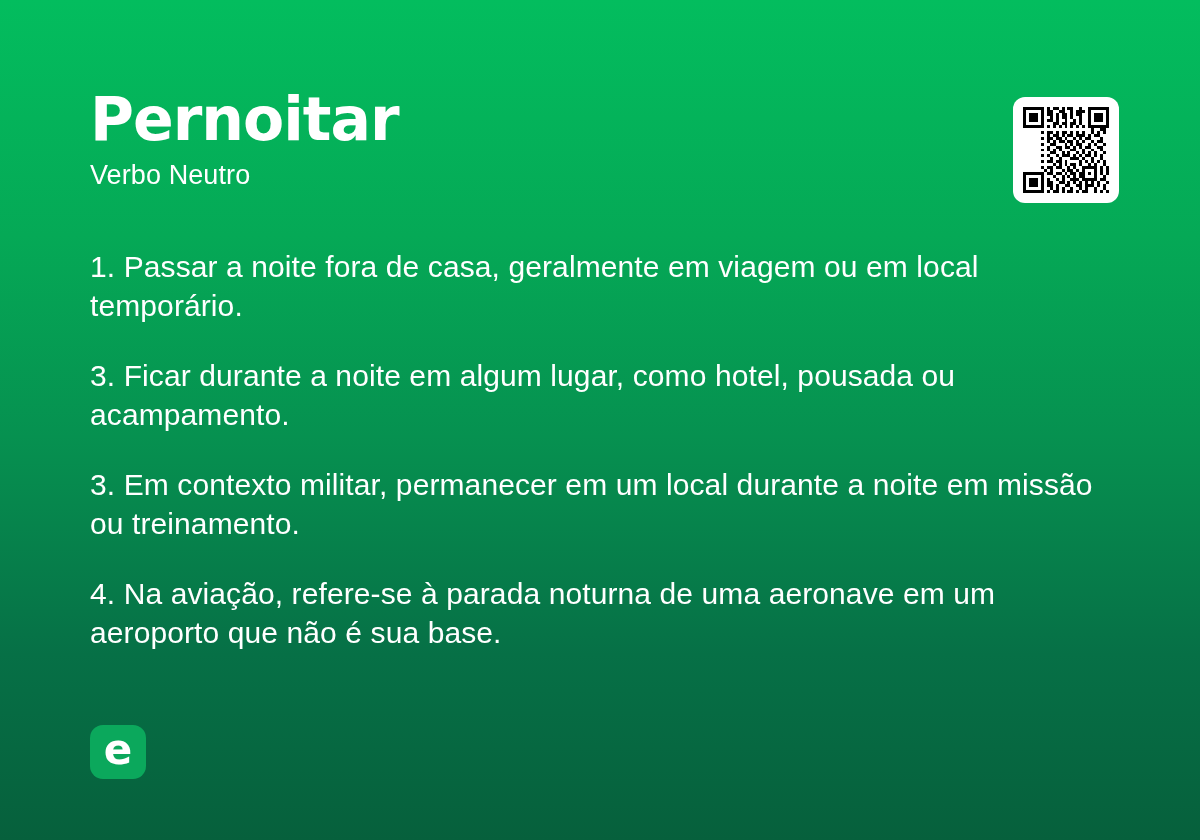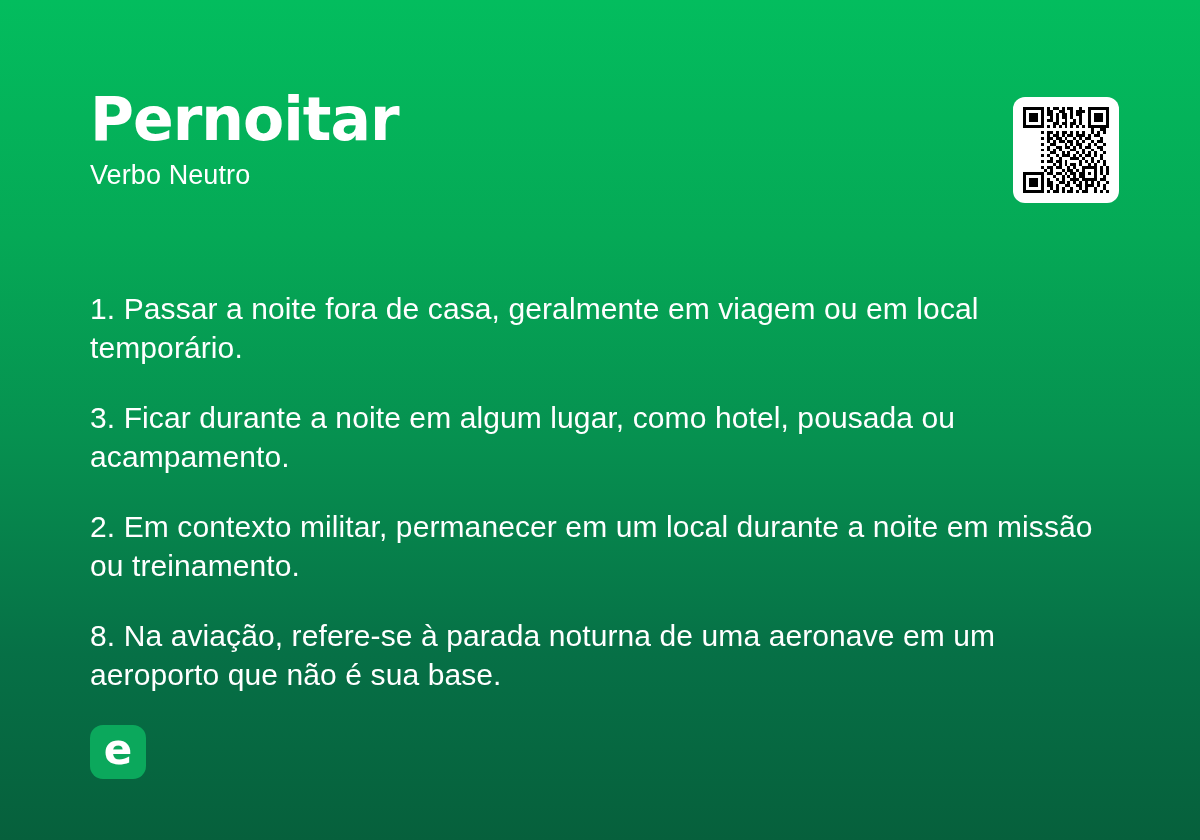--- a/index.html
+++ b/index.html
@@ -72,21 +72,20 @@
     width: 86px;
     height: 86px;
   }
 
   
   .definitions {
     position: absolute;
     left: 90px;
     top: 247px;
     width: 1022px;
-    margin-top: 42px;
   }
   .definition {
     margin: 0 0 31px 0;
     font-family: "Liberation Sans", sans-serif;
     font-size: 30px;
     line-height: 39px;
     font-weight: 400;
     color: #ffffff;
     letter-spacing: 0.1px;
   }
@@ -349,22 +348,22 @@
         <rect x="20" y="28" width="2" height="1"></rect>
         <rect x="26" y="28" width="1" height="1"></rect>
         <rect x="28" y="28" width="1" height="1"></rect>
       </g>
     </svg>
   </div>
 
   <div class="definitions">
     <p class="definition">1. Passar a noite fora de casa, geralmente em viagem ou em local temporário.</p>
     <p class="definition">3. Ficar durante a noite em algum lugar, como hotel, pousada ou acampamento.</p>
-    <p class="definition">2. Em contexto militar, permanecer em um local durante a noite em missão ou treinamento.</p>
-    <p class="definition">8. Na aviação, refere-se à parada noturna de uma aeronave em um aeroporto que não é sua base.</p>
+    <p class="definition">3. Em contexto militar, permanecer em um local durante a noite em missão ou treinamento.</p>
+    <p class="definition">4. Na aviação, refere-se à parada noturna de uma aeronave em um aeroporto que não é sua base.</p>
   </div>
 
   <div class="footer">
     <div class="logo-mark">
       <span>e</span>
     </div>
   </div>
 
 </div>
 

